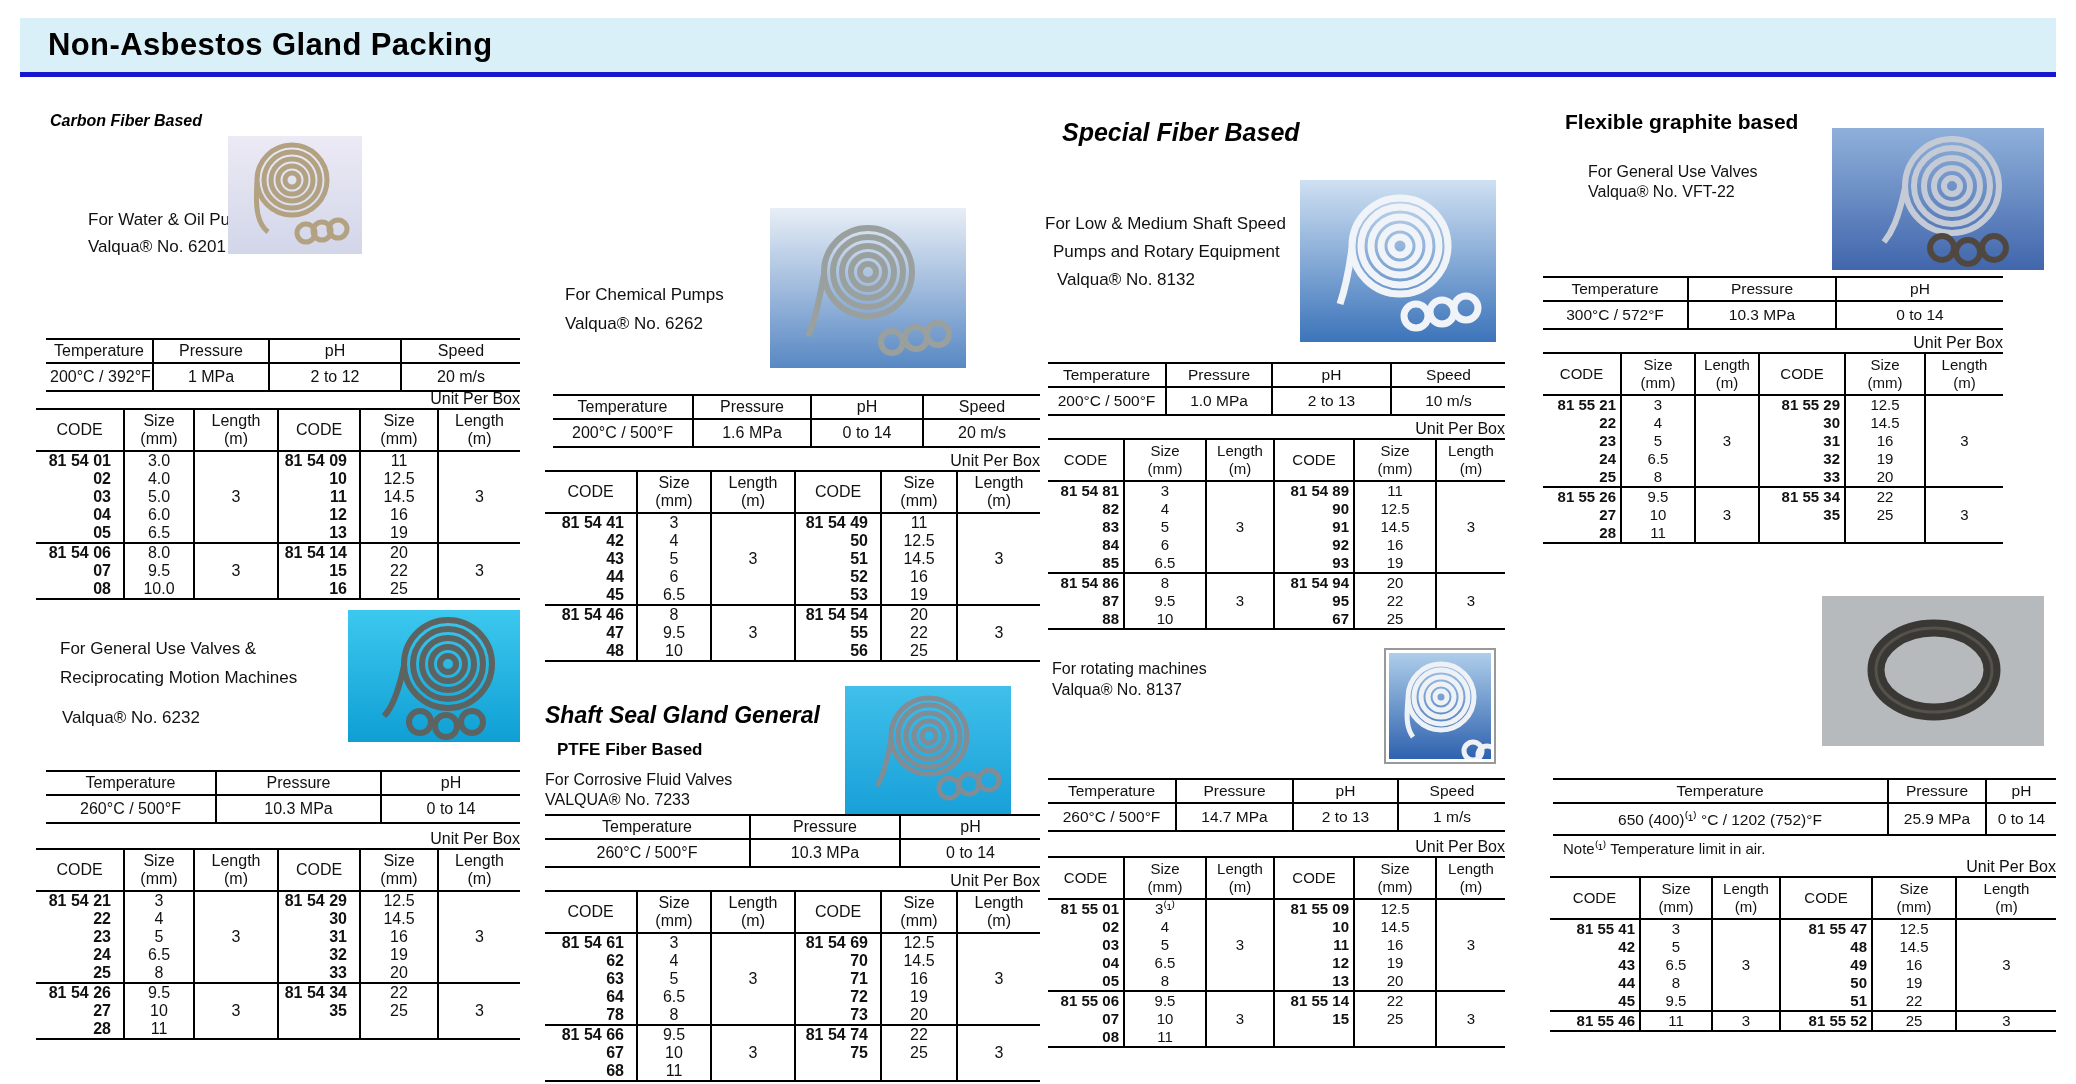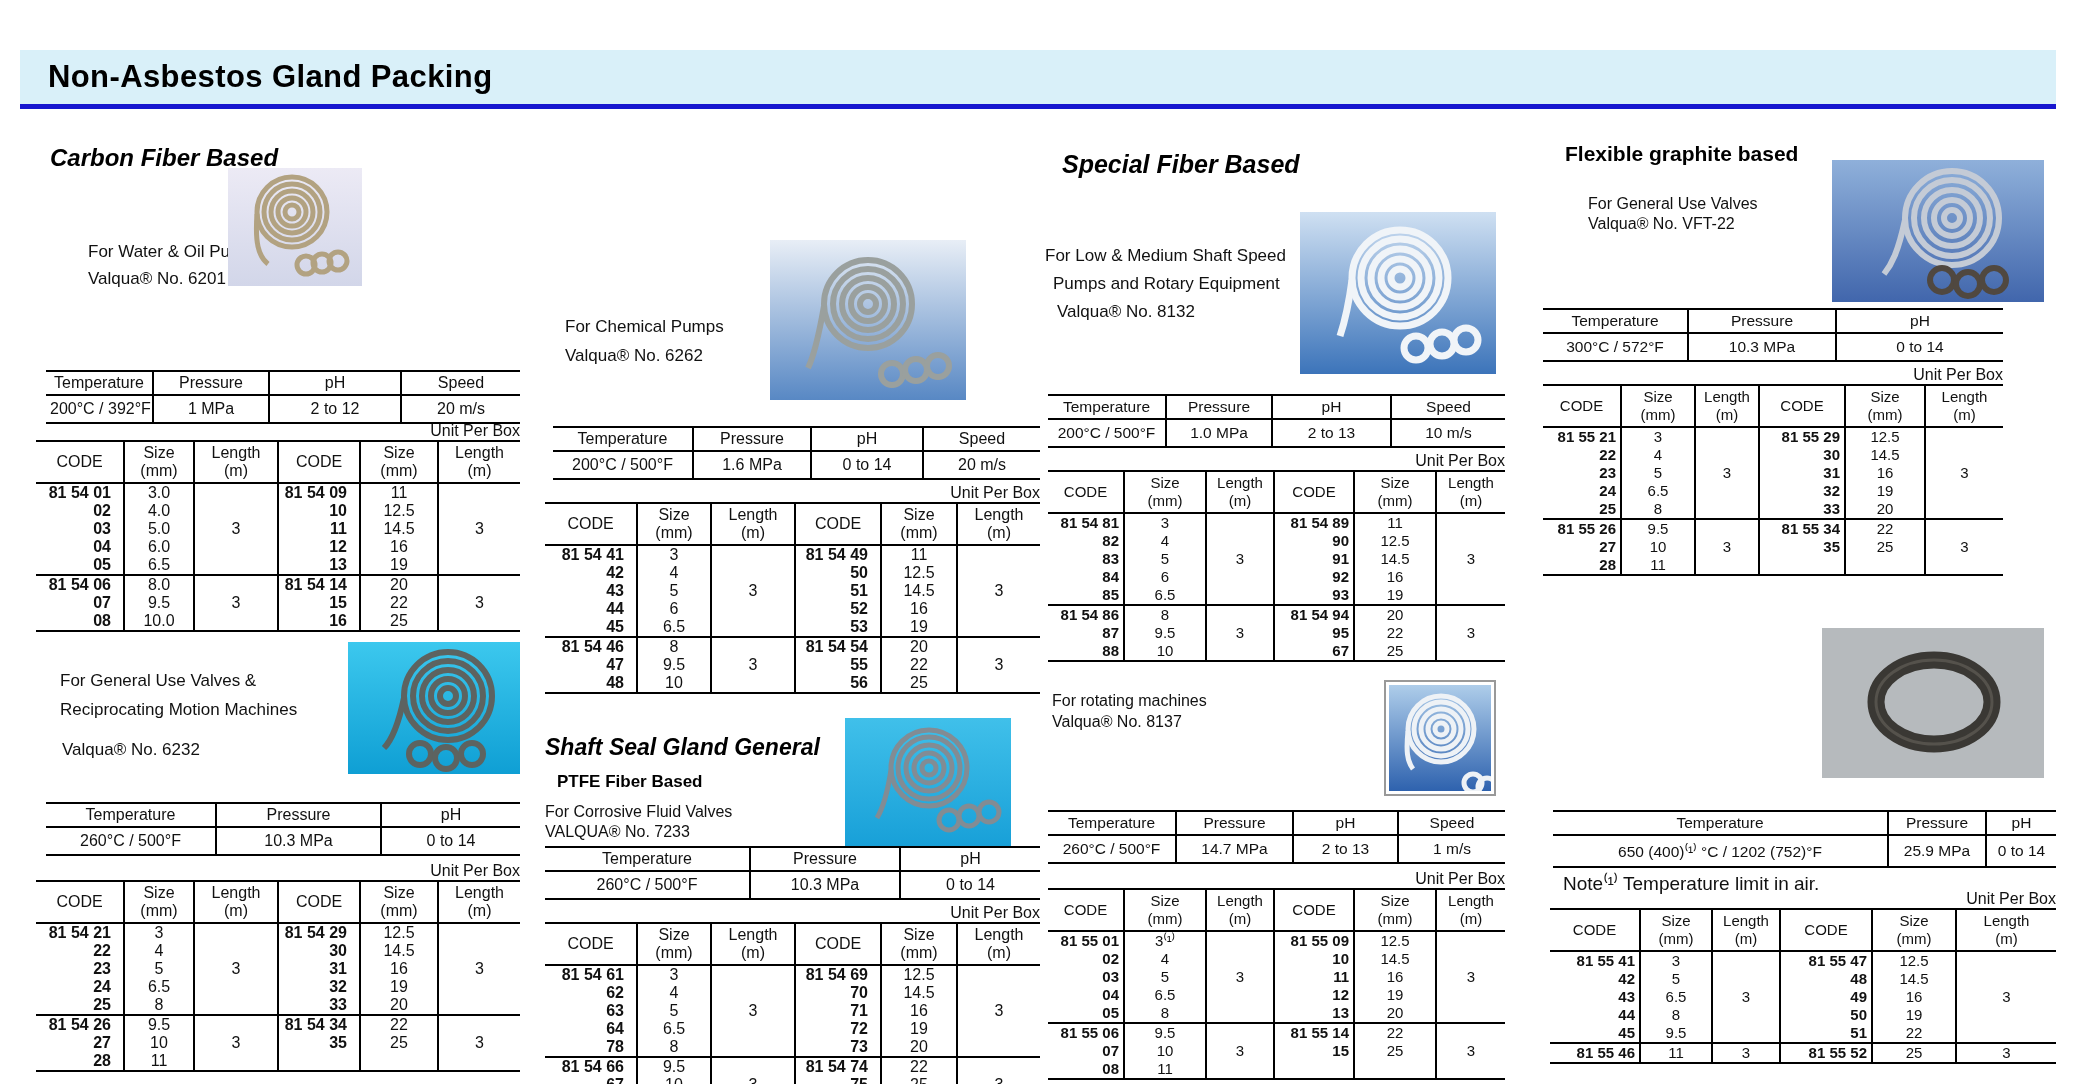--- a/index.html
+++ b/index.html
@@ -1,27 +1,27 @@
 <!DOCTYPE html>
 <html><head>
 <meta charset="utf-8">
 <style>
   html,body{margin:0;padding:0;background:#ffffff;}
   .page{position:relative;width:2076px;height:1084px;background:#fff;
         font-family:"Liberation Sans", sans-serif;color:#111;overflow:hidden;}
-  .abs{position:absolute;margin-top:32px;}
+  .abs{position:absolute;}
   .band{background:#d9f0f9;display:flex;align-items:center;}
   .band h1{font-size:31px;font-weight:bold;margin:0 0 0 28px;letter-spacing:.4px;color:#000;}
   .rule{background:#1717cf;}
   .cat{font-weight:bold;font-style:italic;color:#000;}
   .cat-upright{font-weight:bold;color:#000;}
   .desc{font-size:17px;line-height:27px;}
   .desc.small{font-size:16px;line-height:20px;}
   .upb{font-size:16px;text-align:right;line-height:17px;}
-  .note{font-size:19px;}
+  .note{font-size:15px;}
   table{border-collapse:collapse;table-layout:fixed;}
   .spec,.codes{border-top:2px solid #000;border-bottom:2px solid #000;font-size:16px;}
   .spec th,.spec td{border-left:2px solid #000;text-align:center;padding:2px 4px;overflow:hidden;white-space:nowrap;}
   .spec td{padding:4px 4px;}
   .spec th{font-weight:normal;}
   .spec thead tr{border-bottom:2px solid #000;}
   .spec tr > *:first-child,.codes tr > *:first-child{border-left:none;}
   .codes th{font-weight:normal;border-left:2px solid #000;text-align:center;padding:2px 2px;line-height:18px;}
   .codes thead tr{border-bottom:2px solid #000;}
   .codes td{border-left:2px solid #000;line-height:18px;height:18px;padding:0 2px;overflow:hidden;white-space:nowrap;}
@@ -38,21 +38,21 @@
 </head>
 <body>
 
 <div class="page">
 
   <div class="abs band" style="left:20px;top:18px;width:2036px;height:54px">
     <h1>Non-Asbestos Gland Packing</h1>
   </div>
   <div class="abs rule" style="left:20px;top:72px;width:2036px;height:5px"></div>
 
-  <div class="abs cat" style="left:50px;top:112px;font-size:24px">Carbon Fiber Based</div>
+  <div class="abs cat" style="left:50px;top:112px;font-size:16px">Carbon Fiber Based</div>
 
   <div class="abs desc" style="left:88px;top:206px">
     <div>For Water &amp; Oil Pumps</div>
     <div>Valqua® No. 6201</div>
   </div>
 
   <div class="abs" style="left:228px;top:136px;width:134px;height:118px">
     <svg viewBox="0 0 134 118" width="134" height="118">
       <defs>
           <linearGradient id="gA" x1="0" y1="0" x2="0" y2="1">

